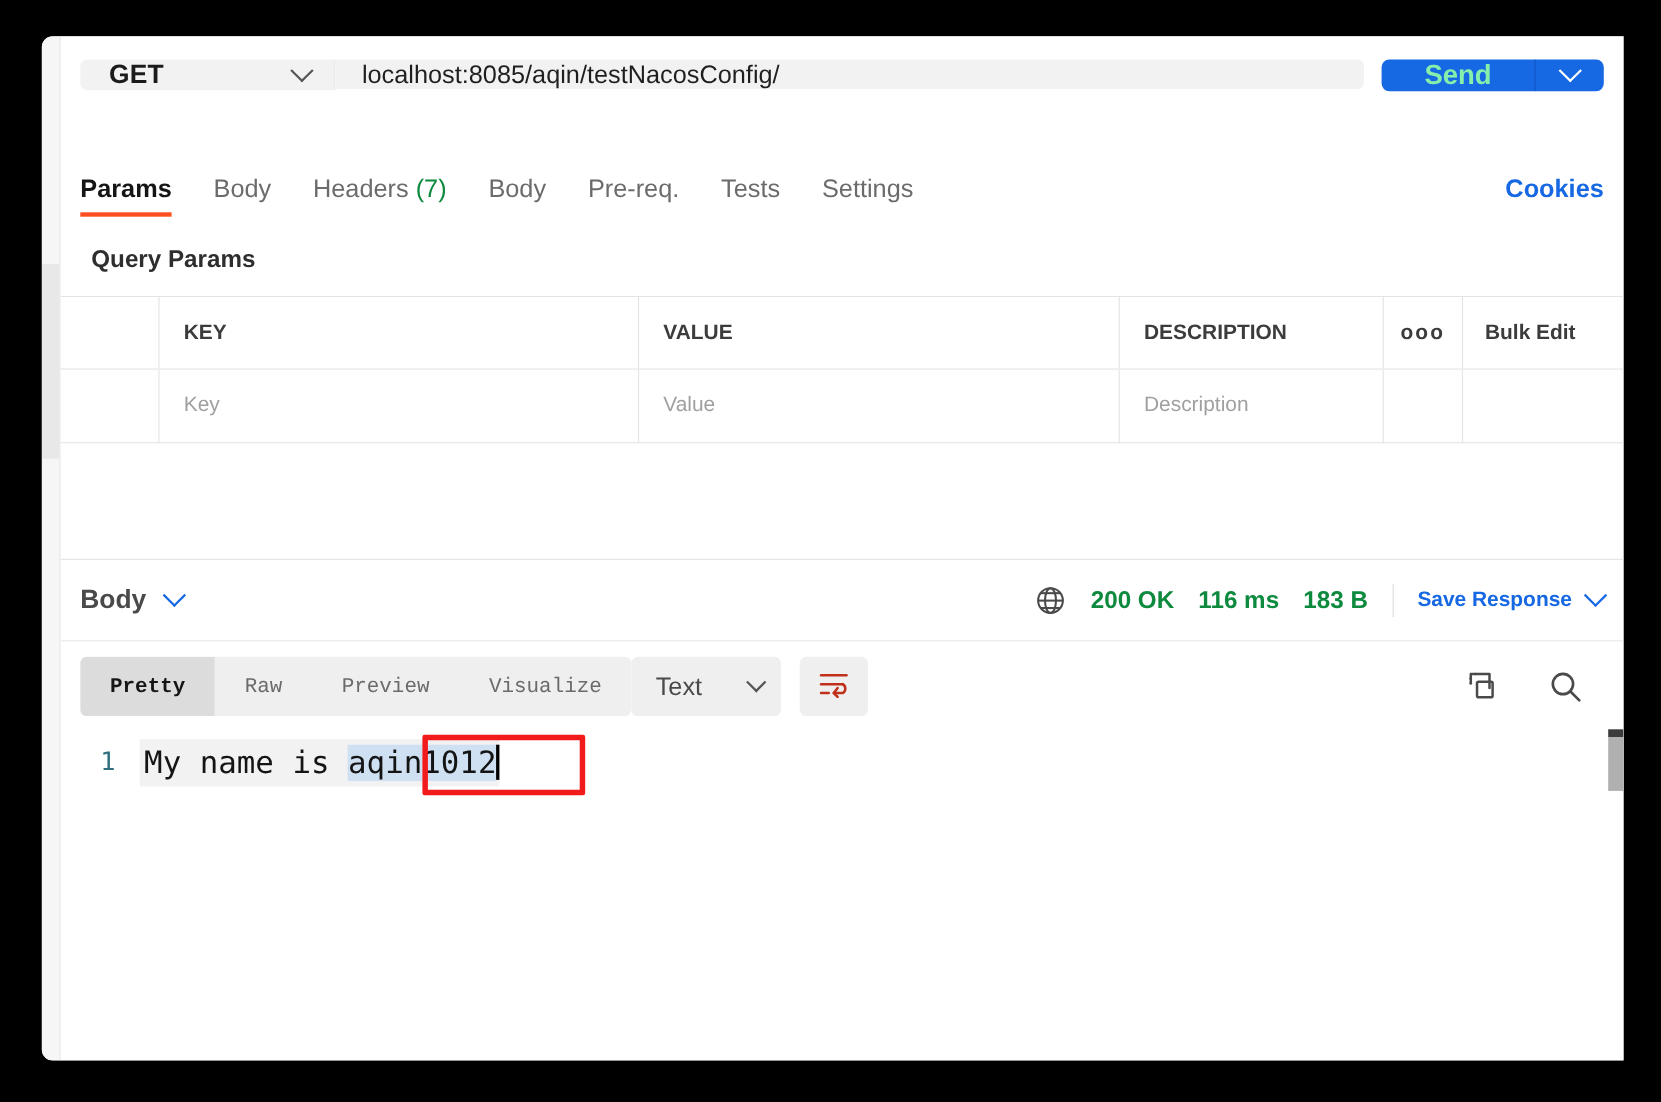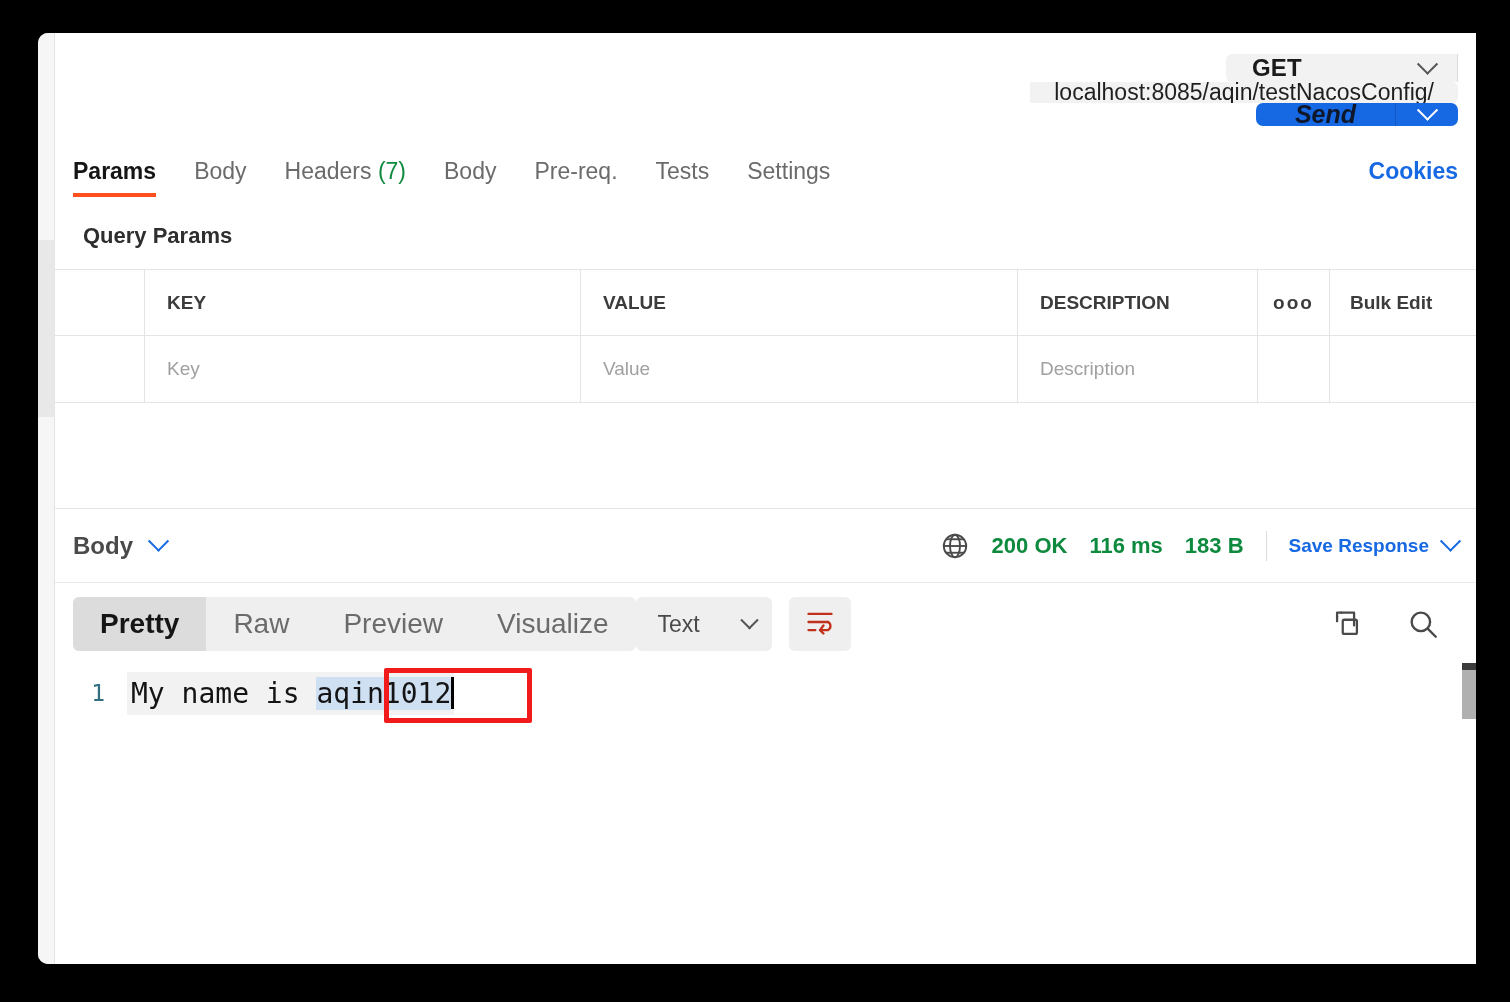--- a/index.html
+++ b/index.html
@@ -36,24 +36,23 @@
     flex: 1 1 auto;
     background: #ffffff;
     border-left: 1px solid #e4e4e4;
     position: relative;
     overflow: hidden;
   }
 
   
   #url-bar {
     display: flex;
-    align-items: flex-end;
+    align-items: flex-start;
     margin: 21px 18px 0 18px;
     height: 72px;
-    flex-direction: column;
   }
   #method-select {
     width: 232px;
     background: #f2f2f2;
     border-radius: 6px 0 0 6px;
     border-right: 1px solid #dcdcdc;
     display: flex;
     align-items: center;
     justify-content: space-between;
     padding: 0 22px 0 26px;
@@ -85,24 +84,23 @@
     margin-left: 16px;
     display: flex;
     background: #1668e3;
     border-radius: 7px;
     overflow: hidden;
     width: 202px;
   }
   #send-button {
     flex: 1 1 auto;
     display: flex; align-items: center; justify-content: center;
-    color: #0f172a; font-size: 25px; font-weight: bold;
+    color: #86efac; font-size: 25px; font-weight: bold;
     border-right: 1px solid #1257c4;
     cursor: pointer;
-    font-style: italic;
   }
   #send-options {
     width: 62px;
     display: flex; align-items: center; justify-content: center;
     color: #fff; cursor: pointer;
   }
 
   
   #req-tabs {
     display: flex; align-items: flex-end;
@@ -201,22 +199,23 @@
   #view-tabs {
     display: flex;
     background: #efefef;
     border-radius: 6px;
     height: 54px;
     overflow: hidden;
   }
   .view-tab {
     display: flex; align-items: center;
     padding: 0 27px;
-    font-size: 28px; color: #6b6b6b;
-    cursor: pointer;
+    font-size: 19px; color: #6b6b6b;
+    cursor: pointer;
+    font-family: Liberation Mono, monospace;
   }
   .view-tab.active { background: #dcdcdc; color: #151515; font-weight: bold; }
   #format-select {
     height: 54px; width: 136px;
     background: #efefef; border-radius: 6px;
     display: flex; align-items: center; justify-content: space-between;
     padding: 0 16px 0 22px;
     font-size: 23px; color: #4a4a4a;
     cursor: pointer;
   }

